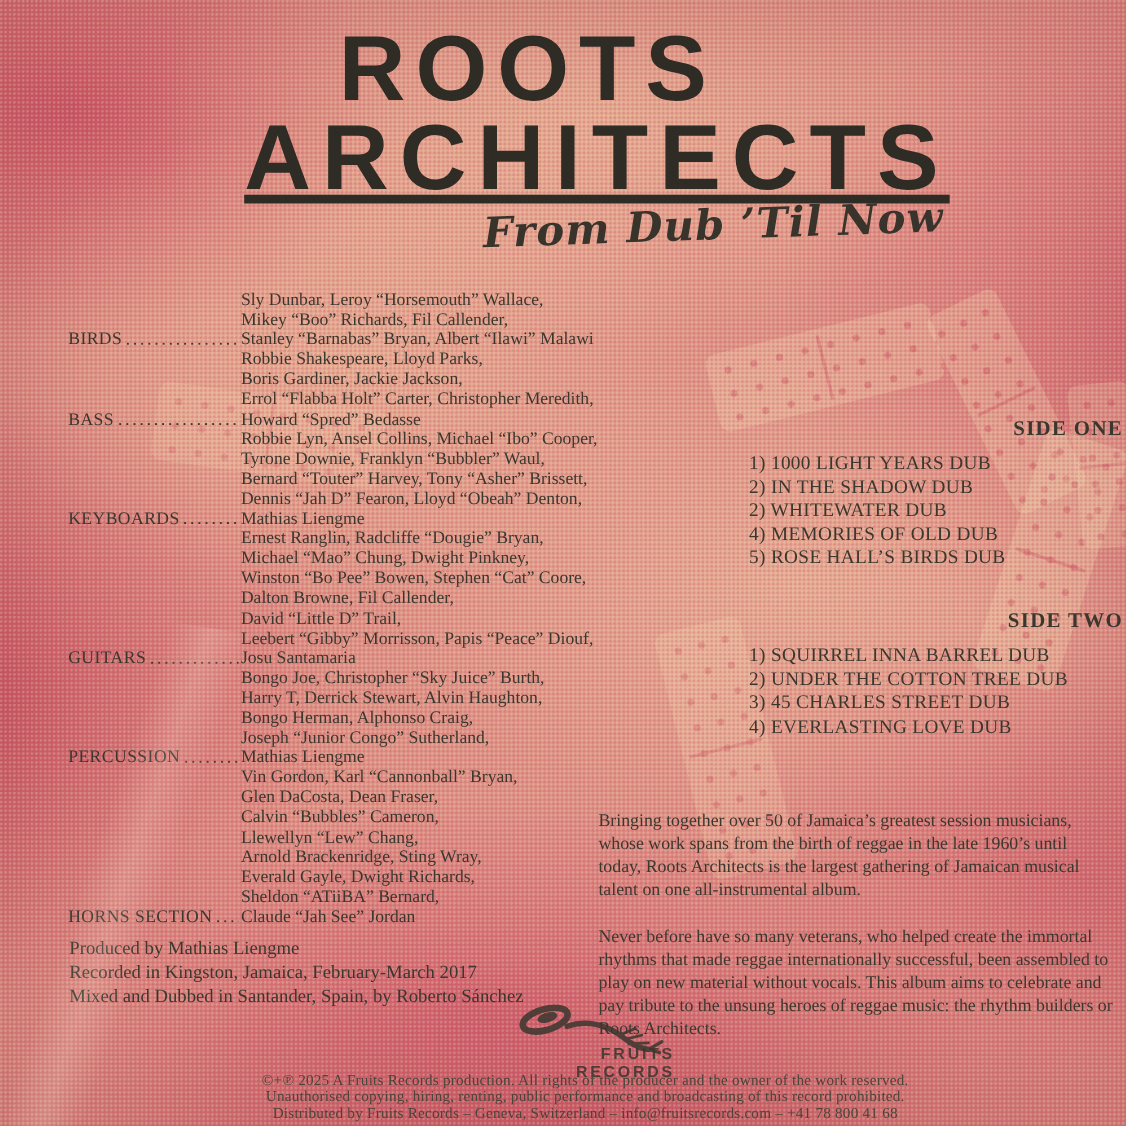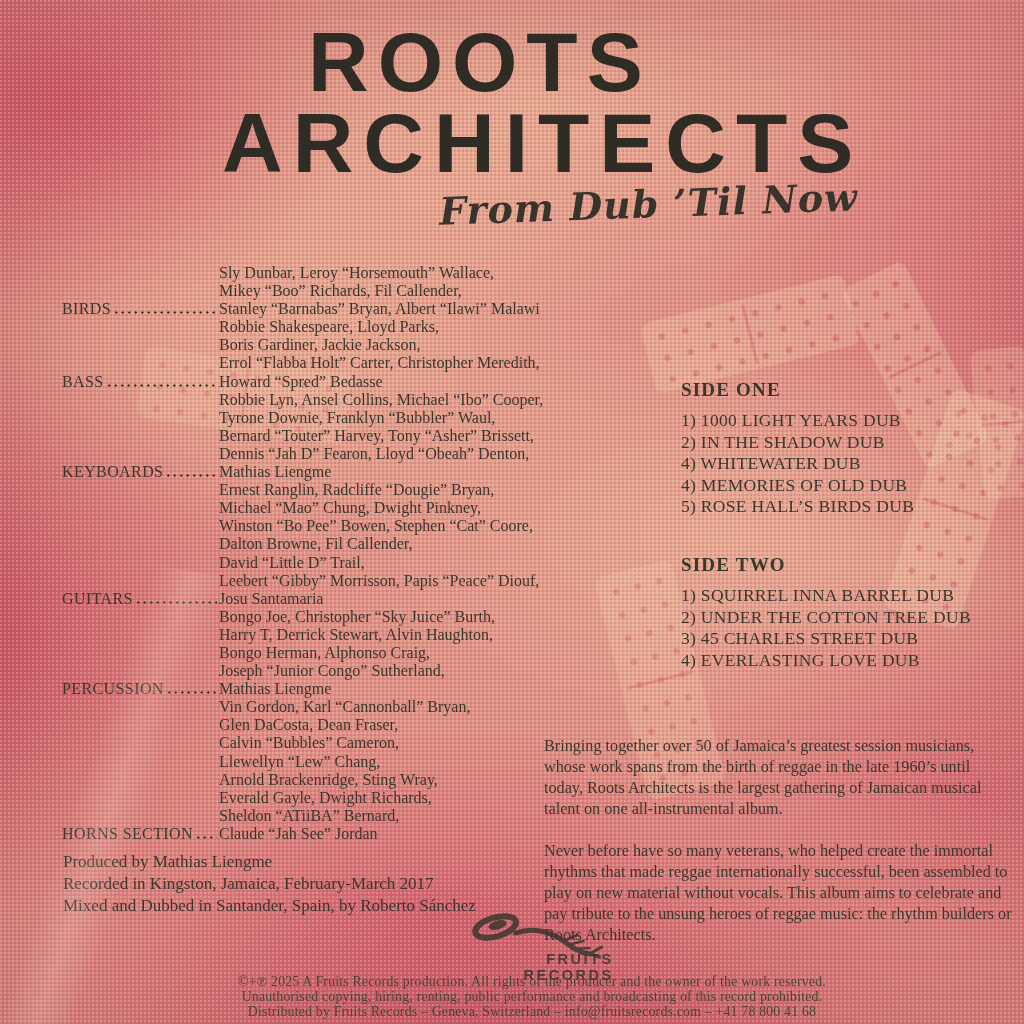--- a/index.html
+++ b/index.html
@@ -42,38 +42,38 @@
     background-size:24px 22px; background-position:7px 6px;
   }
   .domino::after{
     content:""; position:absolute; left:50%; top:8%; height:84%; width:3px;
     background:rgba(197,62,86,.55); transform:translateX(-50%);
   }
   
   .title{position:absolute; z-index:3; left:222px; top:22px; width:654px;
     font-family:"Liberation Sans","DejaVu Sans",sans-serif; font-weight:900; color:#2f2c26;}
   .t1{font-size:84px; line-height:.96; letter-spacing:9px; margin-left:86px; white-space:nowrap;}
-  .t2{font-size:84px; line-height:.96; letter-spacing:10px; white-space:nowrap;}
+  .t2{font-size:84px; line-height:.96; letter-spacing:10px; white-space:nowrap;text-decoration:underline;}
   .subtitle{font-family:"DejaVu Serif","Liberation Serif",serif; font-style:italic; font-weight:700;
     font-size:38px; text-align:right; padding-right:18px; margin-top:2px;
     transform:rotate(-2deg); letter-spacing:1px; color:#38342c;}
   
   .credits{position:absolute; z-index:3; left:62px; top:264px; width:528px;
     font-size:16px; line-height:18.1px; color:#3b372f;}
   .credit-row{display:flex;}
   .credit-label{width:157px; flex:none; display:flex; align-items:flex-end;}
   .credit-role{white-space:nowrap; letter-spacing:.4px;}
   .leader{flex:1; height:1.05em; margin:0 2px;
     background-image:radial-gradient(circle, #3b372f 1.1px, transparent 1.3px);
     background-size:6.5px 5px; background-repeat:repeat-x; background-position:left bottom 3px;}
   .credit-names{flex:1;}
   .credit-names div{white-space:nowrap;}
   
   .sides{position:absolute; z-index:3; left:681px; top:379px; width:340px; color:#3b372f;}
-  .side-title{font-size:19px; font-weight:700; letter-spacing:1.2px; margin:0 0 9px 0;}
+  .side-title{font-size:19px; font-weight:700; letter-spacing:1.2px; margin:0 0 9px 0;text-align:right;}
   .side-list{list-style:none; margin:0 16px 0 0; padding:0; font-size:17.5px; line-height:21.6px; letter-spacing:.3px;}
   .side-block + .side-block{margin-top:36px;}
   
   .blurb{position:absolute; z-index:3; left:544px; top:736px; width:468px;
     font-size:16.2px; line-height:21px; color:#3c382f;}
   .blurb p{margin:0;}
   .blurb p + p{margin-top:21px;}
   
   .production{position:absolute; z-index:3; left:63px; top:851px; font-size:17px; line-height:22px; color:#3b372f;}
   
@@ -195,21 +195,21 @@
     </div>
 
   </div>
 
   <div class="sides">
     <div class="side-block">
       <h3 class="side-title">SIDE ONE</h3>
       <ul class="side-list">
         <li>1) 1000 LIGHT YEARS DUB</li>
         <li>2) IN THE SHADOW DUB</li>
-        <li>4) WHITEWATER DUB</li>
+        <li>2) WHITEWATER DUB</li>
         <li>4) MEMORIES OF OLD DUB</li>
         <li>5) ROSE HALL’S BIRDS DUB</li>
       </ul>
     </div>
     <div class="side-block">
       <h3 class="side-title">SIDE TWO</h3>
       <ul class="side-list">
         <li>1) SQUIRREL INNA BARREL DUB</li>
         <li>2) UNDER THE COTTON TREE DUB</li>
         <li>3) 45 CHARLES STREET DUB</li>

